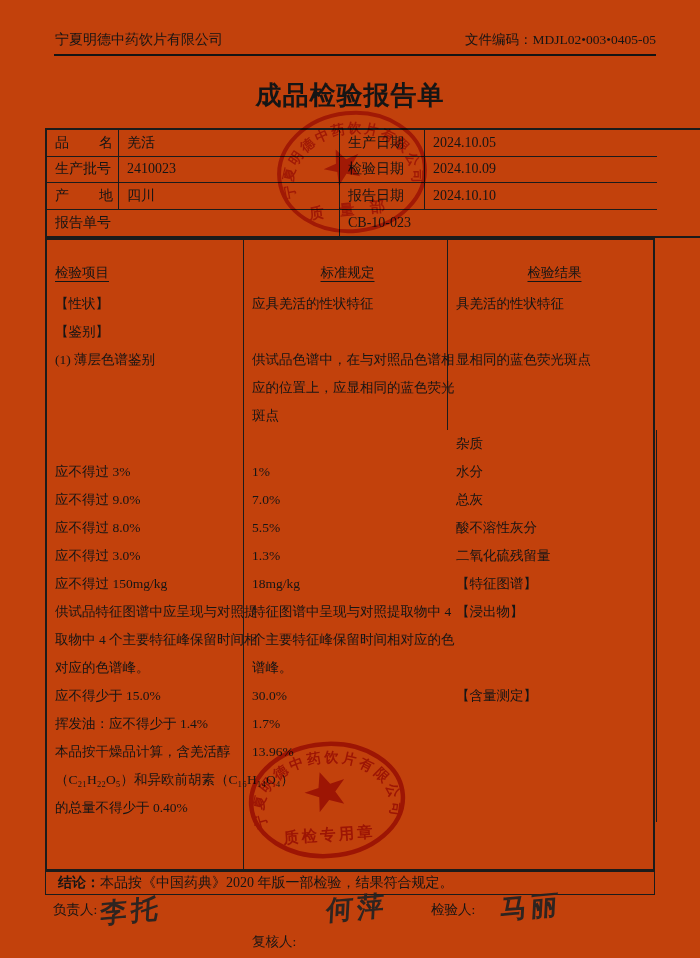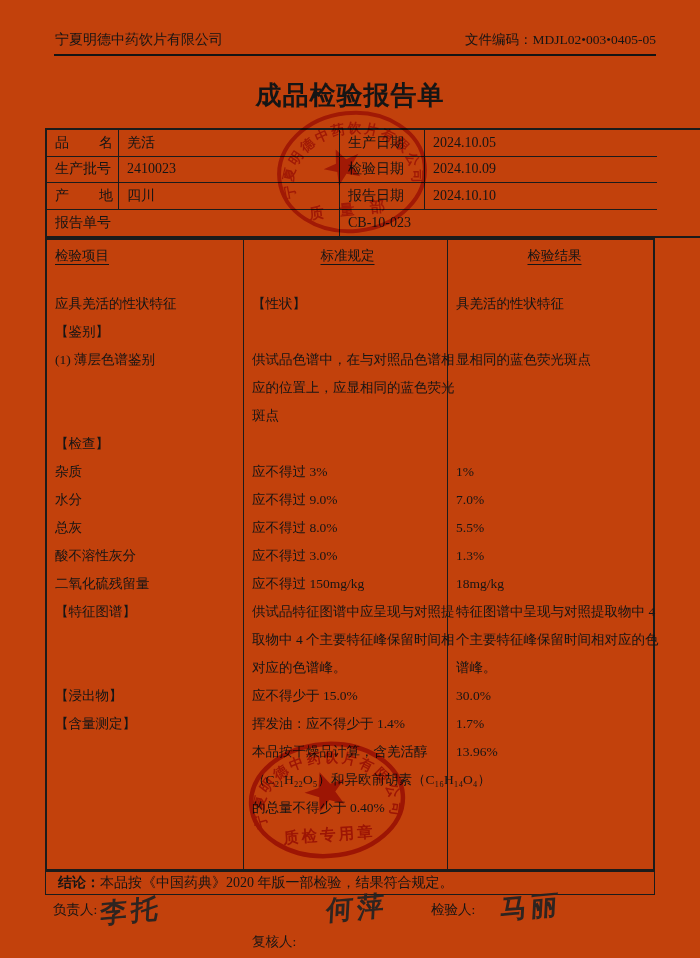--- a/index.html
+++ b/index.html
@@ -29,21 +29,21 @@
   .spread { display:inline-block; width:58px; text-align:justify; text-align-last:justify; }
 
   
   .main-table { position:absolute; left:45px; top:238px; width:610px; height:633px;
     border:2px solid #1b1b1b; display:grid;
     grid-template-columns:197px 204px 209px;
     grid-auto-rows:min-content; font-size:13.5px; }
   .main-table .mcell { border-right:1px solid #1b1b1b; line-height:28px;
     padding-left:8px; padding-right:4px; white-space:pre; overflow:visible; }
   .main-table .mcell.c3 { border-right:none; }
-  .main-table .hcell { height:50px; padding-top:7px; line-height:18px; }
+  .main-table .hcell { height:50px; padding-top:24px; line-height:18px; }
   .main-table .hcell span { text-decoration:underline; text-underline-offset:4px; }
   .main-table .hcell.c2, .main-table .hcell.c3 { text-align:center; }
   .main-table .fill { height:auto; min-height:48px; }
 
   
   .conclusion-box { position:absolute; left:45px; top:871px; width:610px; height:24px;
     border:1.5px solid #1b1b1b; display:flex; align-items:center; padding-left:12px;
     font-size:14px; }
   .conclusion-box .lab { font-weight:bold;text-align:center; }
 
@@ -90,35 +90,34 @@
 
     <div class="cell span2 last-row">报告单号</div>
     <div class="cell span2 last-row last-col" style="border-left:1px solid #1b1b1b; margin-left:-1px;">CB-10-023</div>
   </div>
 
   <div class="main-table">
     <div class="mcell hcell c1"><span>检验项目</span></div>
     <div class="mcell hcell c2"><span>标准规定</span></div>
     <div class="mcell hcell c3"><span>检验结果</span></div>
 
+    <div class="mcell c1">【性状】</div>
     <div class="mcell c2">应具羌活的性状特征</div>
-    <div class="mcell c1">【性状】</div>
     <div class="mcell c3">具羌活的性状特征</div>
 
     <div class="mcell c1">【鉴别】</div>
     <div class="mcell c2"></div>
     <div class="mcell c3"></div>
 
     <div class="mcell c1">(1) 薄层色谱鉴别</div>
     <div class="mcell c2">供试品色谱中，在与对照品色谱相
 应的位置上，应显相同的蓝色荧光
 斑点</div>
     <div class="mcell c3">显相同的蓝色荧光斑点</div>
 
-    <div class="mcell c1">【检查】</div>
     <div class="mcell c2"></div>
     <div class="mcell c3"></div>
 
     <div class="mcell c1">杂质</div>
     <div class="mcell c2">应不得过 3%</div>
     <div class="mcell c3">1%</div>
 
     <div class="mcell c1">水分</div>
     <div class="mcell c2">应不得过 9.0%</div>
     <div class="mcell c3">7.0%</div>

